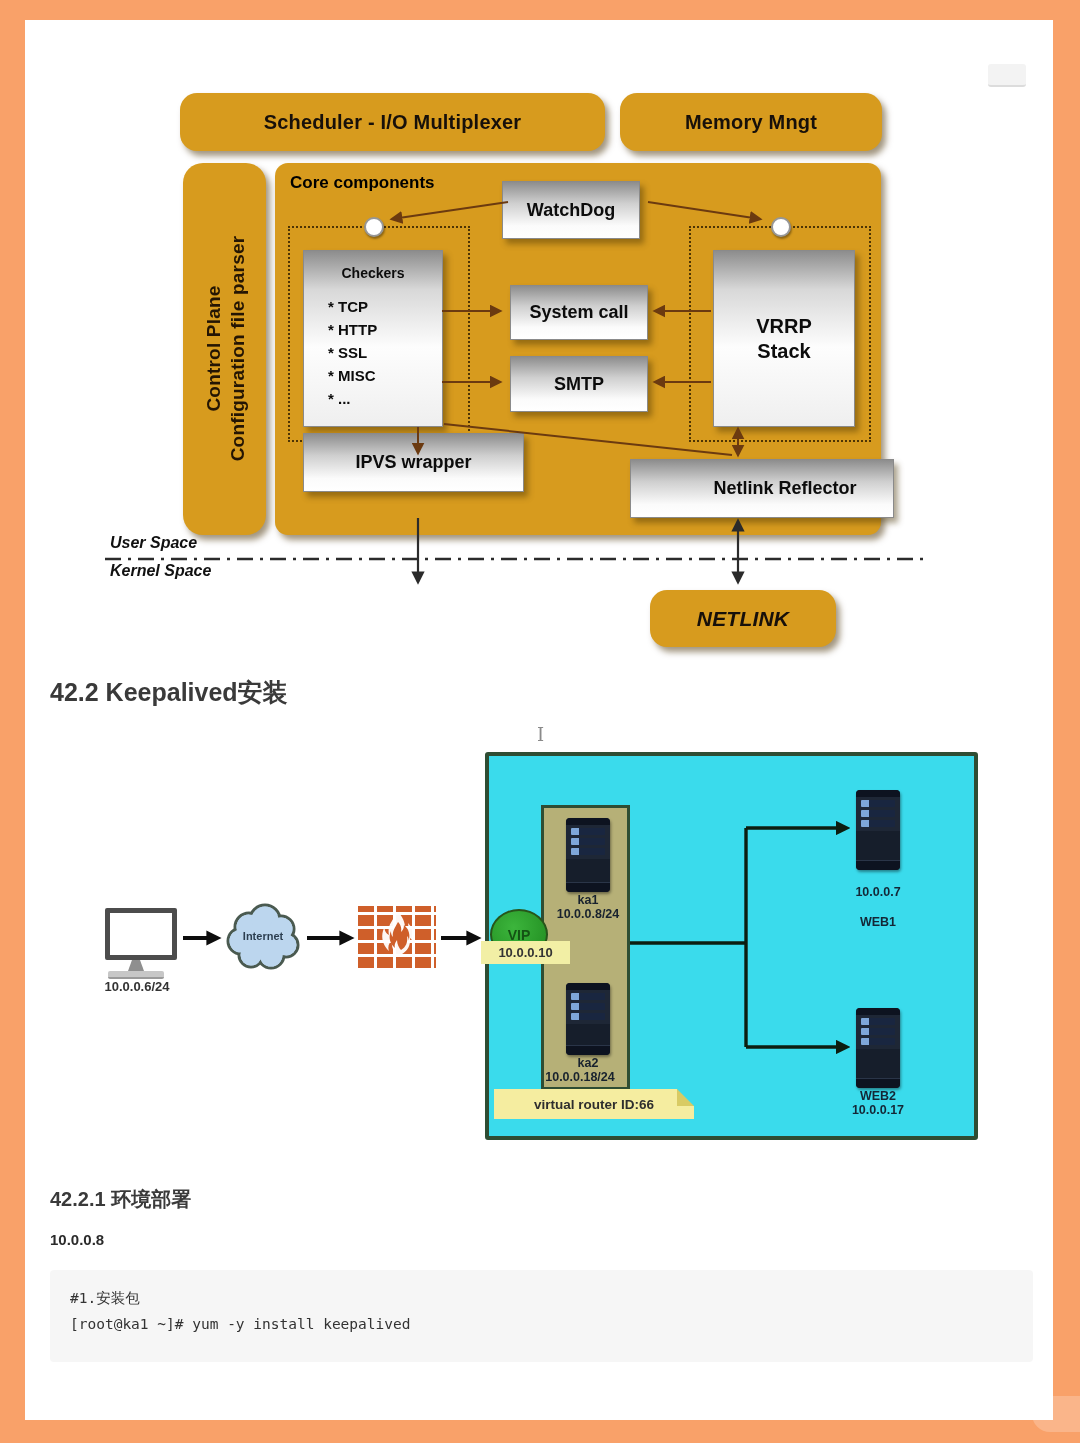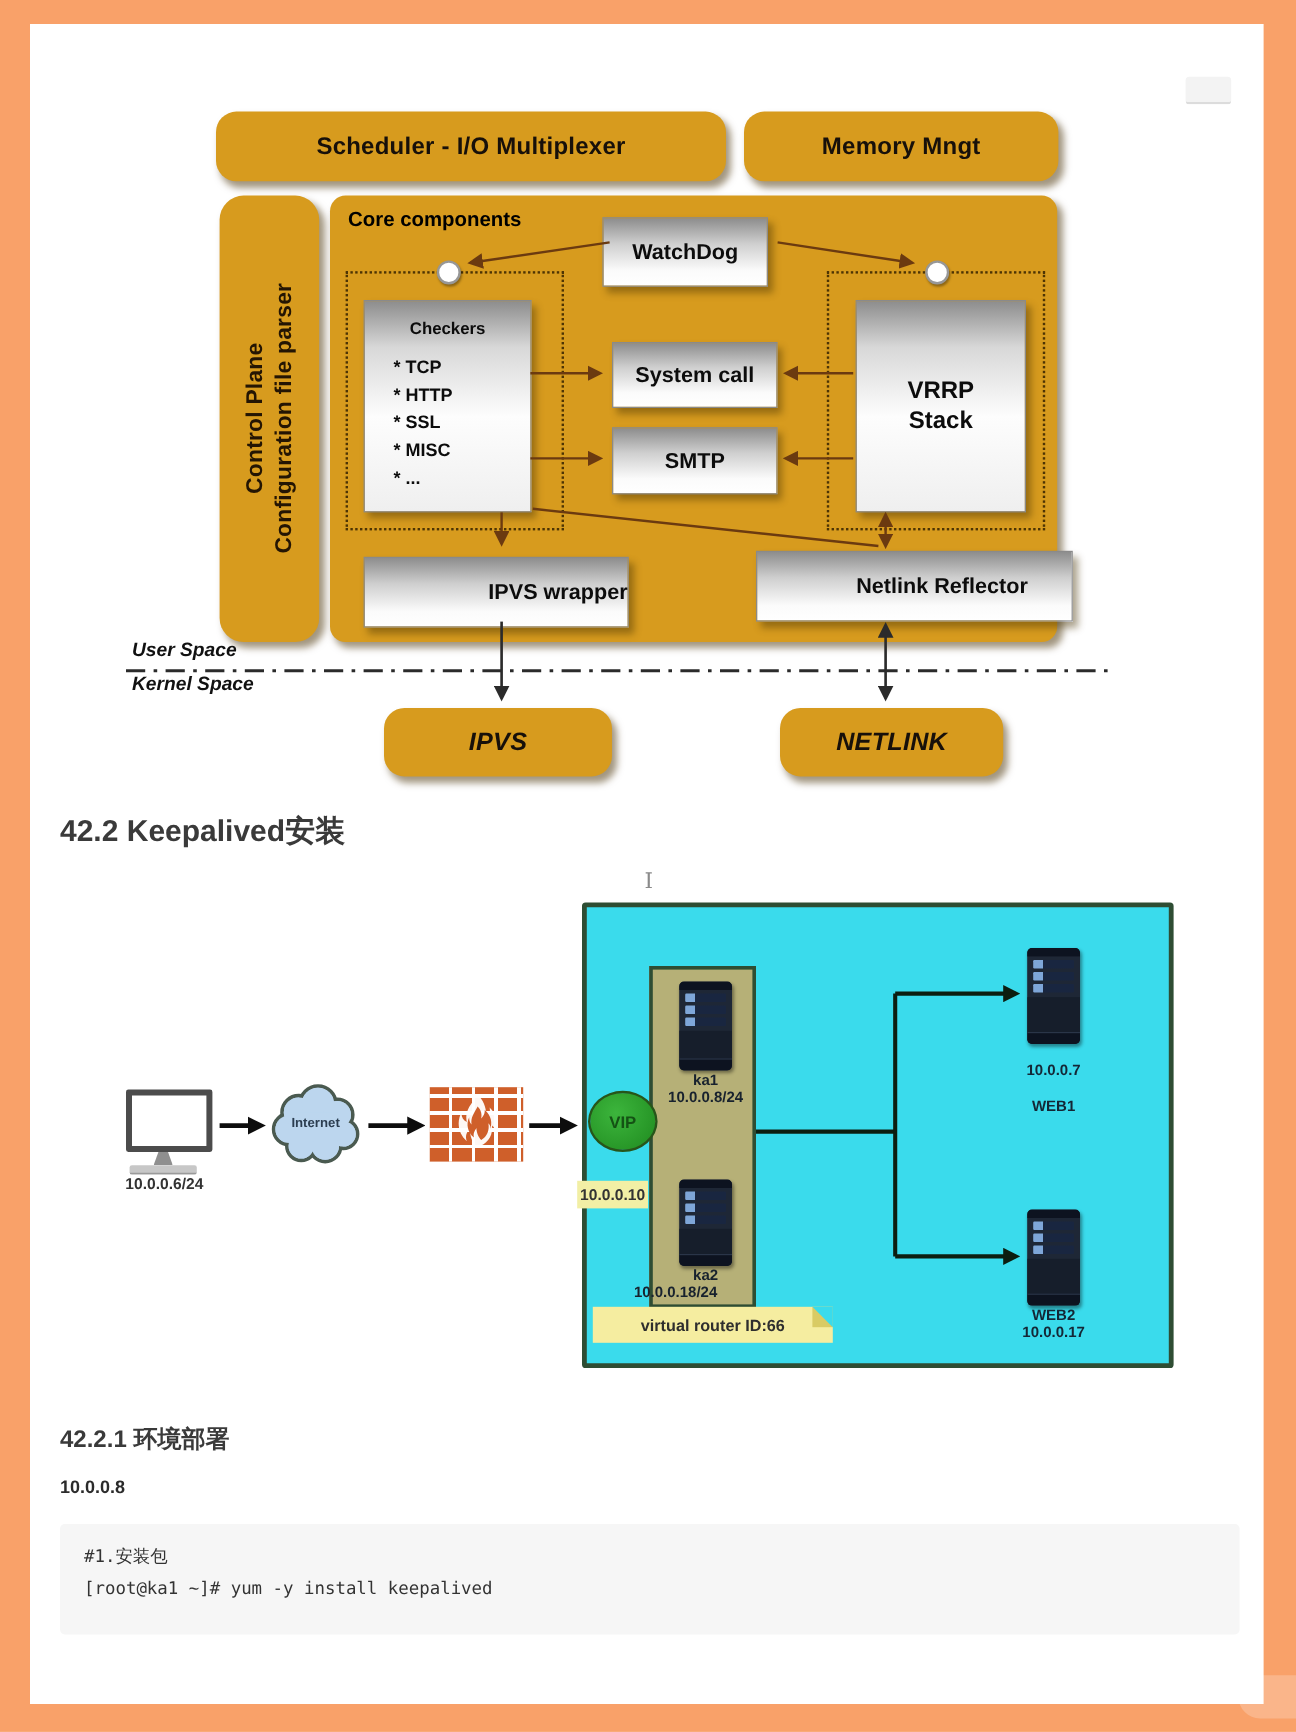--- a/index.html
+++ b/index.html
@@ -77,21 +77,21 @@
            background:linear-gradient(90deg,#7ea6d8 0 8px,#192640 8px 100%);}
   .srv-mid{flex:1;background:#161e2b;margin-top:4px;}
   .srv-base{height:9px;background:#0d1320;border-top:1px solid #2a3548;}
   .srv-label{position:absolute;text-align:center;font-size:12.5px;font-weight:bold;color:#18222e;line-height:14px;}
   .srv-label.on-cyan{color:#142736;}
 
   .vip{position:absolute;left:490px;top:909px;width:54px;height:47px;border-radius:50%;
            background:radial-gradient(circle at 40% 35%,#3cb53c,#1f8a1f);
            border:2px solid #27551a;display:flex;align-items:center;justify-content:center;
            font-size:14px;font-weight:bold;color:#145214;z-index:6;}
-  .vip-tag{position:absolute;left:481px;top:984px;width:59px;height:23px;background:#F2EFA5;
+  .vip-tag{position:absolute;left:481px;top:941px;width:89px;height:23px;background:#F2EFA5;
            display:flex;align-items:center;justify-content:center;
            font-size:13px;font-weight:bold;color:#333;z-index:6;}
   .note{position:absolute;left:494px;top:1089px;width:200px;height:30px;background:#F5EDA0;
            display:flex;align-items:center;justify-content:center;
            font-size:13.5px;font-weight:bold;color:#2e2e2e;z-index:6;}
   .note::after{content:"";position:absolute;top:0;right:0;width:0;height:0;border-style:solid;
            border-width:0 17px 17px 0;border-color:#3ADBEC #3ADBEC #d9cb64 #d9cb64;}
 
   .svg-overlay{position:absolute;left:0;top:0;z-index:5;pointer-events:none;}
 
@@ -150,33 +150,30 @@
   </div>
   <div class="graybox" style="left:510px;top:356px;width:136px;height:54px;">
     <span>SMTP</span>
   </div>
 
   <div class="graybox tall" style="left:713px;top:250px;width:140px;height:175px;flex-direction:column;font-size:20px;line-height:25px;">
     <span>VRRP</span>
     <span>Stack</span>
   </div>
 
-  <div class="graybox" style="left:303px;top:464px;width:219px;height:57px;justify-content:flex-end;">
+  <div class="graybox" style="left:303px;top:433px;width:219px;height:57px;">
     <span>IPVS wrapper</span>
   </div>
   <div class="graybox" style="left:630px;top:459px;width:216px;height:57px;padding-left:46px;">
     <span>Netlink Reflector</span>
   </div>
 
   <div class="space-label" style="left:110px;top:534px;">User Space</div>
   <div class="space-label" style="left:110px;top:562px;">Kernel Space</div>
 
-  <div class="goldbox" style="left:320px;top:590px;width:190px;height:57px;font-style:italic;font-size:21px;">
-    <span>IPVS</span>
-  </div>
   <div class="goldbox" style="left:650px;top:590px;width:186px;height:57px;font-style:italic;font-size:21px;">
     <span>NETLINK</span>
   </div>
 
   <div class="h2">42.2 Keepalived安装</div>
 
   <div class="pc-screen"></div>
   <div class="pc-neck"></div>
   <div class="pc-base"></div>
   <div class="pc-ip">10.0.0.6/24</div>
@@ -229,21 +226,21 @@
 
   <div class="server" style="left:566px;top:983px;height:72px;">
     <div class="srv-cap"></div>
       <div class="srv-row"></div>
       <div class="srv-row"></div>
       <div class="srv-row"></div>
     <div class="srv-mid"></div>
       <div class="srv-base"></div>
   </div>
   <div class="srv-label" style="left:546px;top:1056px;width:84px;">ka2</div>
-  <div class="srv-label" style="left:513px;top:1070px;width:100px;">10.0.0.18/24</div>
+  <div class="srv-label" style="left:530px;top:1070px;width:100px;">10.0.0.18/24</div>
 
   <div class="server" style="left:856px;top:790px;height:80px;">
     <div class="srv-cap"></div>
       <div class="srv-row"></div>
       <div class="srv-row"></div>
       <div class="srv-row"></div>
     <div class="srv-mid"></div>
       <div class="srv-base"></div>
   </div>
   <div class="srv-label on-cyan" style="left:836px;top:871px;width:84px;margin-top:44px;">WEB1</div>

